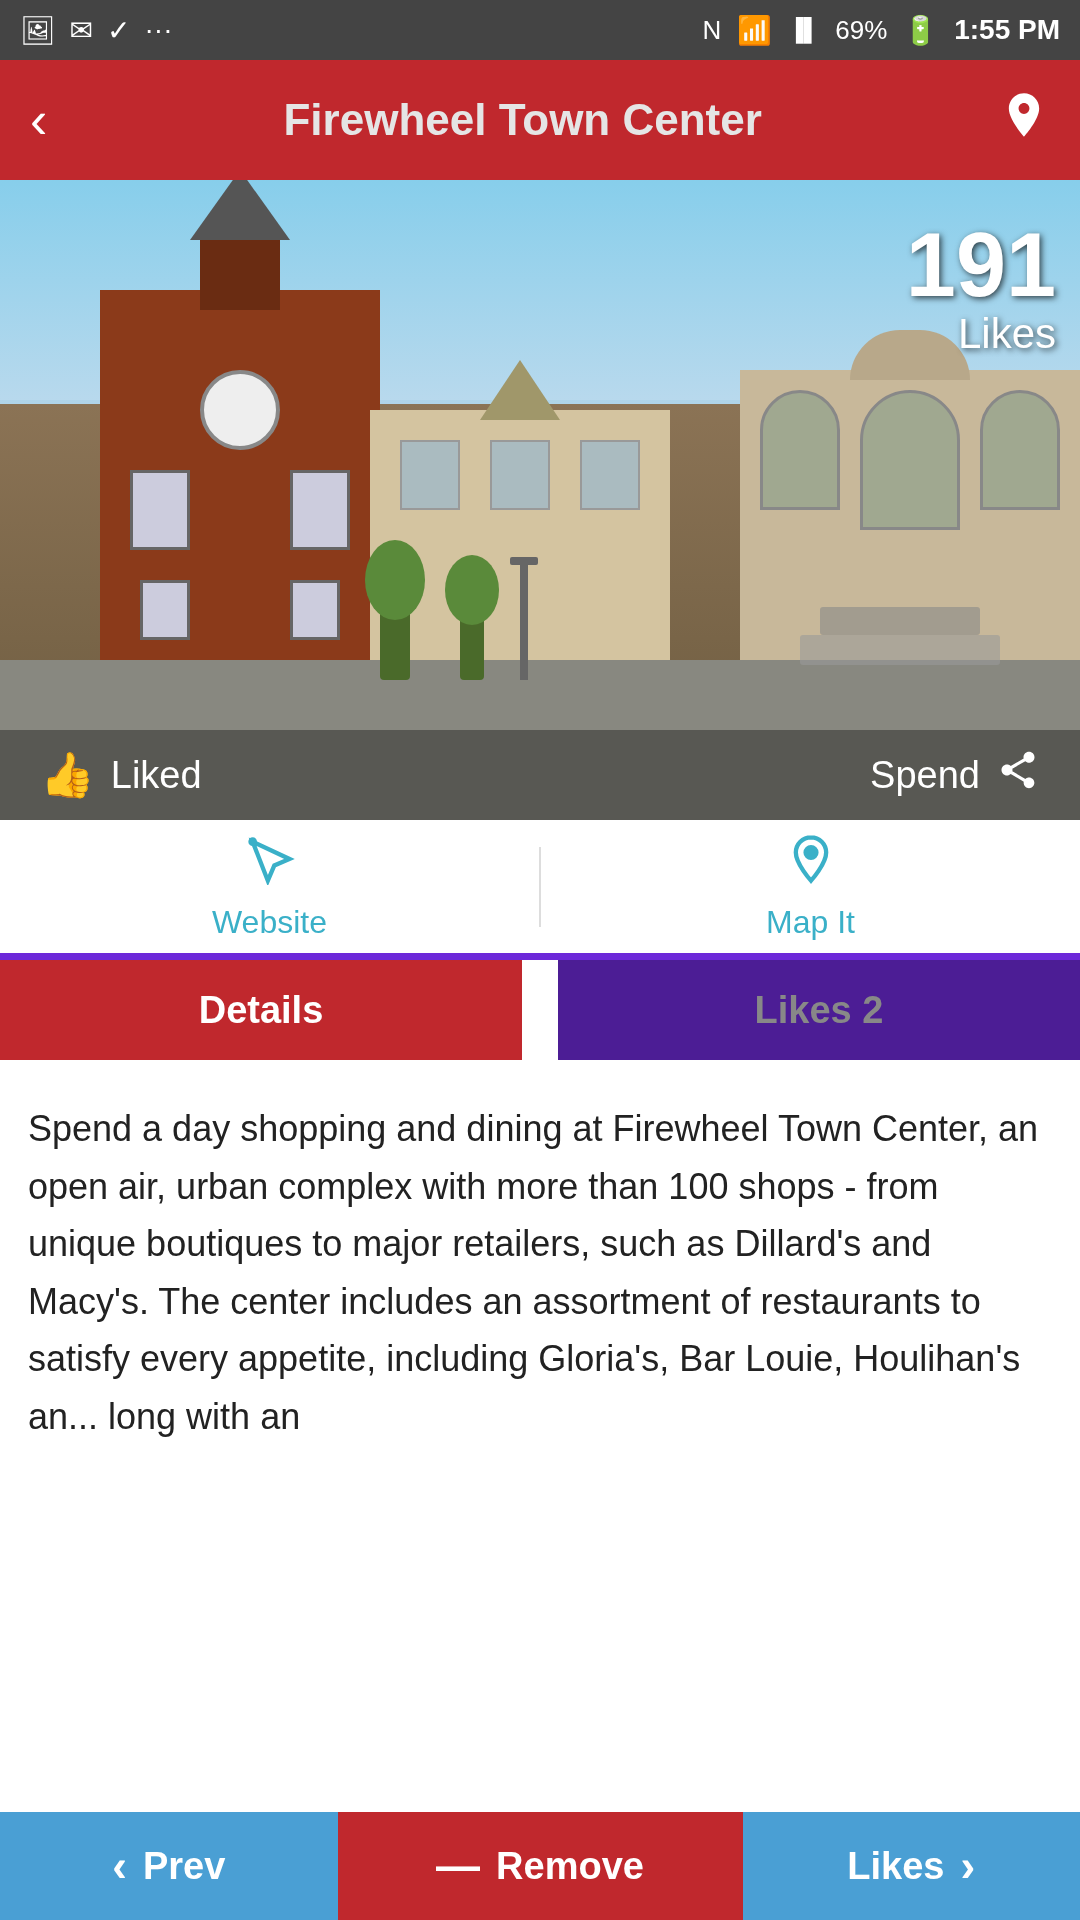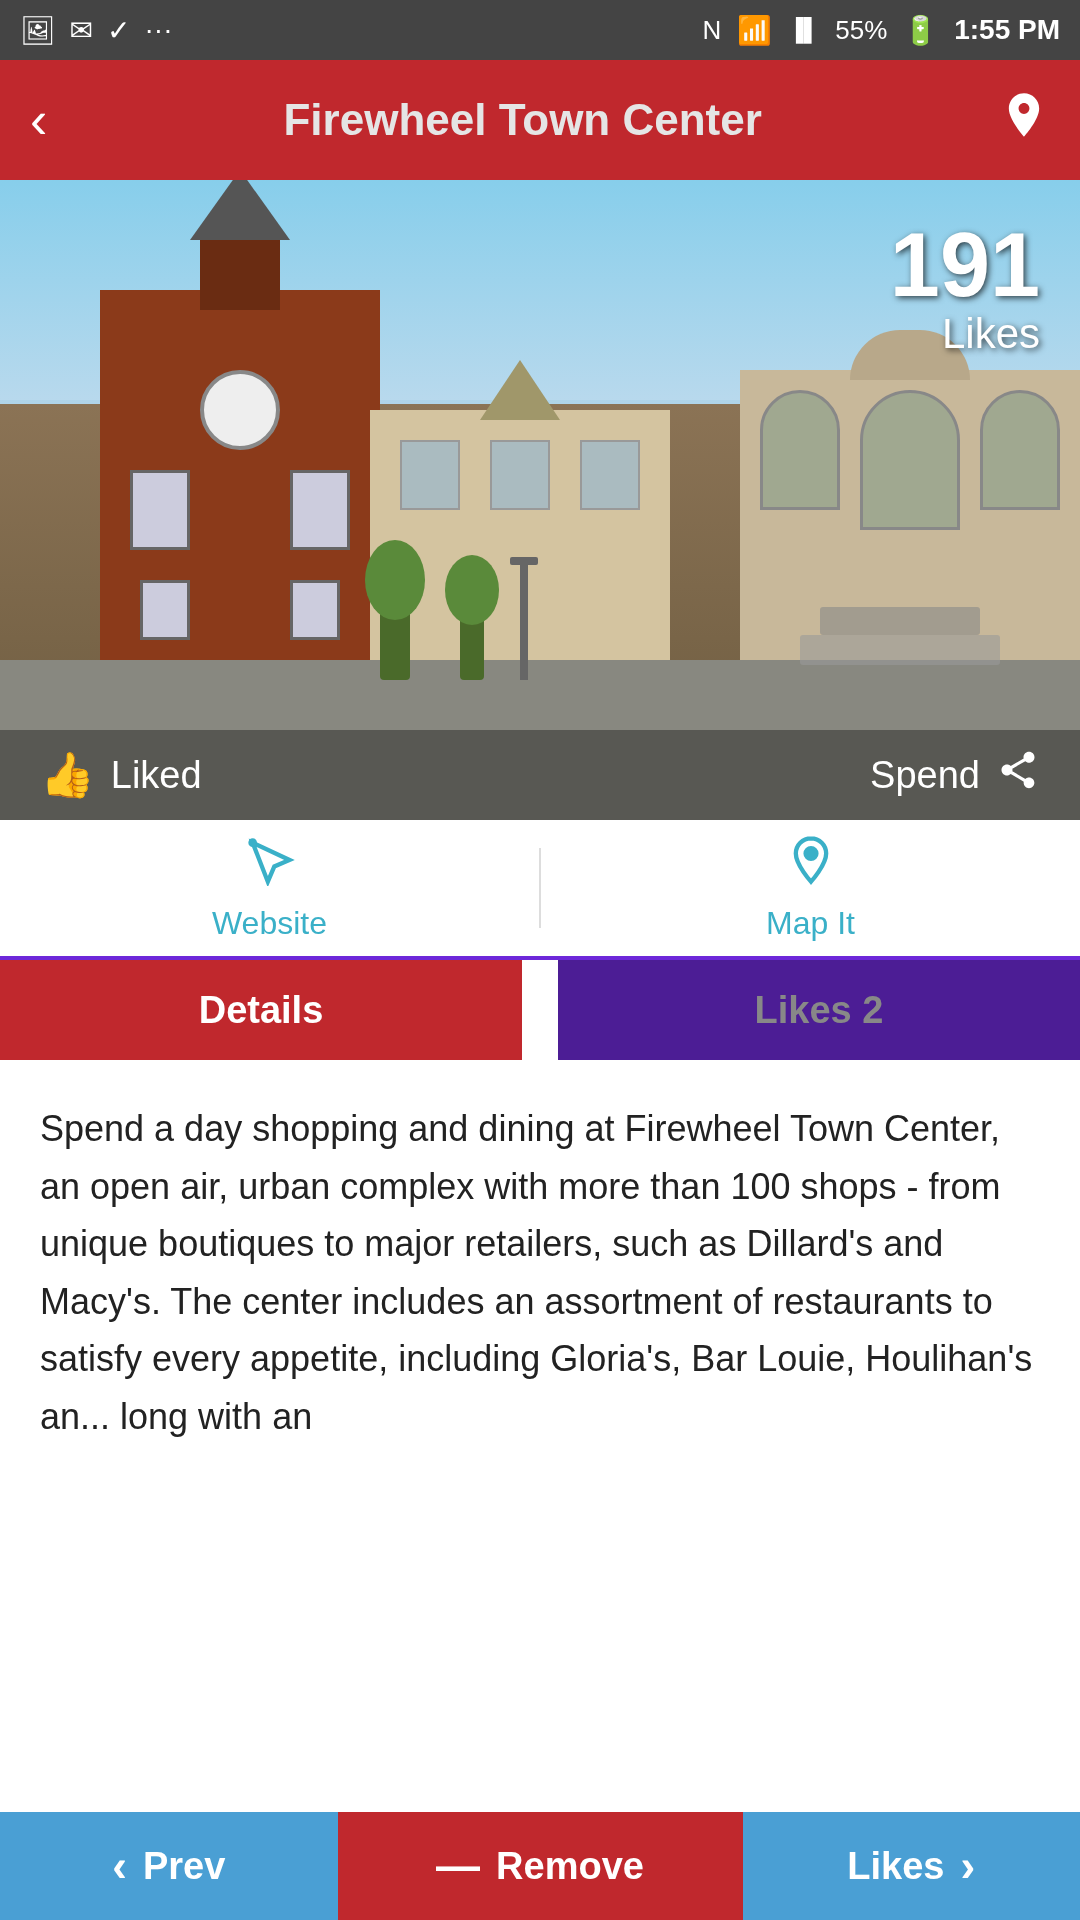--- a/index.html
+++ b/index.html
@@ -181,21 +181,21 @@
       position: absolute;
       bottom: 0; left: 0; right: 0;
       height: 160px;
       background: #888880;
     }
 
     
     .distance-badge {
       position: absolute;
       top: 40px;
-      right: 40px;
+      right: 24px;
       color: #fff;
       text-align: right;
       text-shadow: 2px 2px 6px rgba(0,0,0,0.7);
     }
 
     .distance-badge .miles-number {
       font-size: 90px;
       font-weight: bold;
       line-height: 1;
     }
@@ -236,21 +236,21 @@
       font-size: 44px;
     }
 
     
     #action-row {
       width: 100%;
       height: 140px;
       background: #fff;
       display: flex;
       align-items: center;
-      border-bottom: 4px solid #6d28d9;
+      border-bottom: 7px solid #6d28d9;
     }
 
     .action-btn {
       flex: 1;
       display: flex;
       flex-direction: column;
       align-items: center;
       justify-content: center;
       gap: 8px;
       cursor: pointer;
@@ -296,21 +296,21 @@
     }
 
     .tab.inactive {
       background: #4c1d95;
       color: #888;
     }
 
     
     #content-area {
       width: 100%;
-      padding: 40px 40px;
+      padding: 40px 28px;
       font-size: 36px;
       line-height: 1.6;
       color: #222;
       overflow: hidden;
       height: calc(1920px - 60px - 120px - 640px - 140px - 100px - 108px);
     }
 
     
     #bottom-nav {
       position: absolute;
@@ -355,21 +355,21 @@
   <div class="status-left">
     <span>🖼</span>
     <span>✉</span>
     <span>✓</span>
     <span>···</span>
   </div>
   <div class="status-right">
     <span style="font-size:26px;">N</span>
     <span>📶</span>
     <span style="font-size:22px;">▐▌</span>
-    <span style="font-size:26px;">55%</span>
+    <span style="font-size:26px;">69%</span>
     <span>🔋</span>
     <span style="font-size:28px;font-weight:bold;">1:55 PM</span>
   </div>
 </div>
 
 <div id="top-nav">
   <span class="back-btn">‹</span>
   <span class="title">Firewheel Town Center</span>
   <span class="location-icon">
     <svg width="52" height="52" viewBox="0 0 24 24" fill="white" xmlns="http://www.w3.org/2000/svg">

